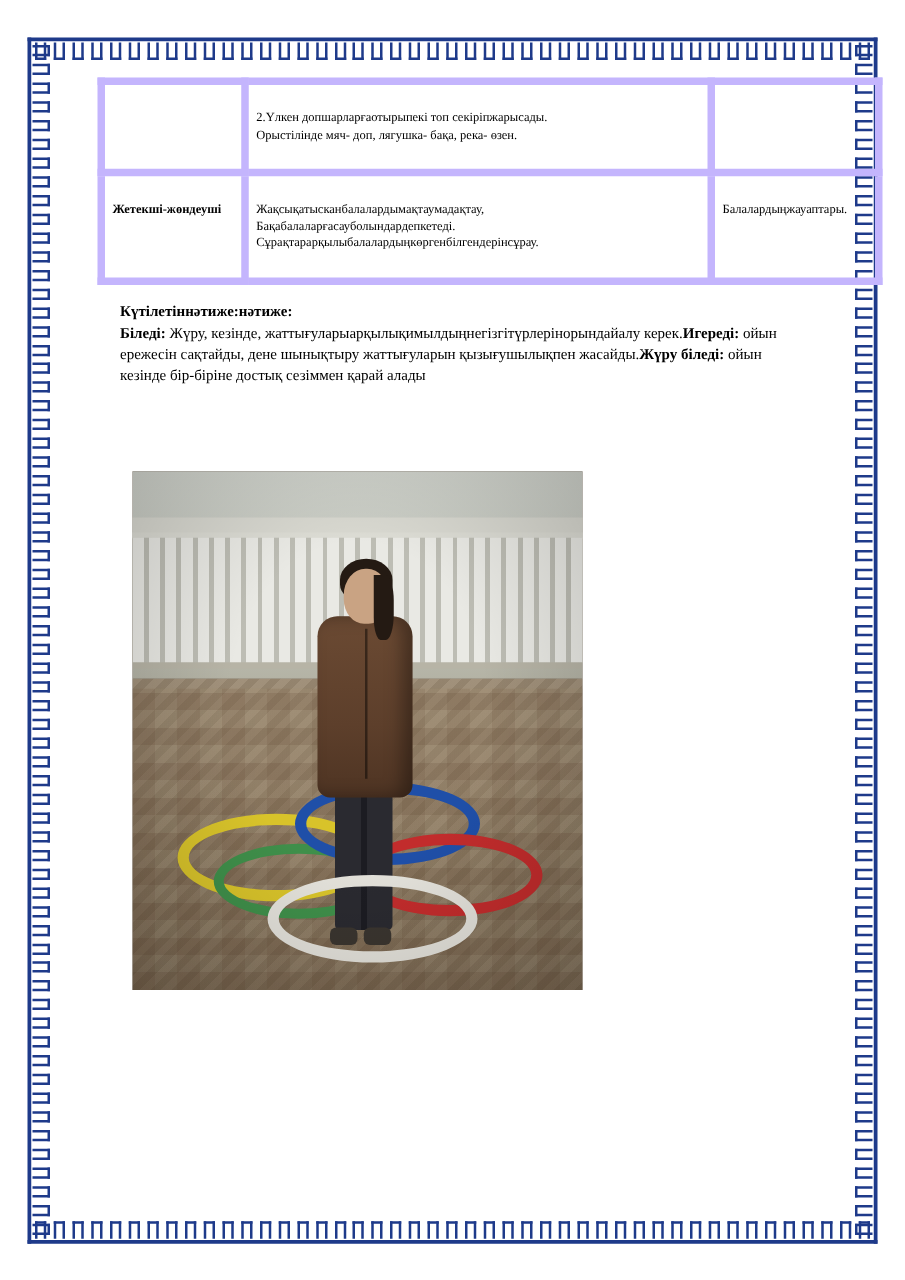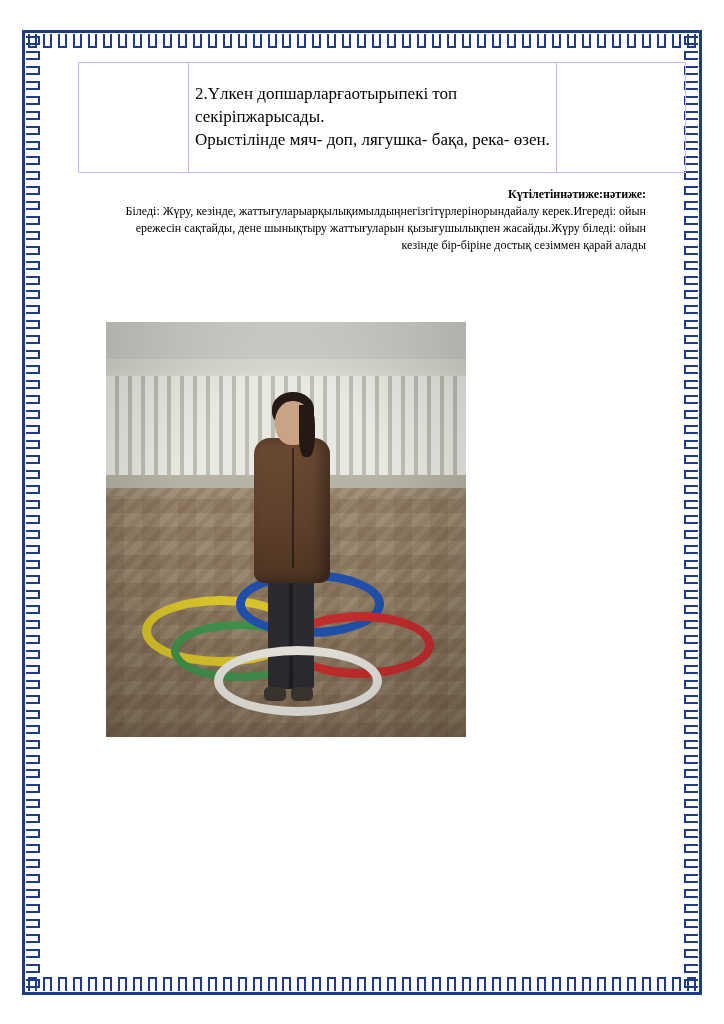--- a/index.html
+++ b/index.html
@@ -70,40 +70,40 @@
     top: 62px;
     width: 568px;
   }
 
   table.lesson-table {
     border-collapse: collapse;
     width: 100%;
     table-layout: fixed;
   }
   table.lesson-table td {
-    border: 1px solid #c4b5fd;
+    border: 6px solid #c4b5fd;
     vertical-align: top;
     padding: 20px 6px;
-    font-size: 17px;
+    font-size: 10px;
     line-height: 1.35;
   }
   .col-a { width: 97px; }
   .col-b { width: 355px; }
   .col-c { width: 116px; }
   .role-label { font-weight: bold; font-size: 11.5px; line-height: 1.35; }
 
   .outcomes {
     margin-top: 13px;
     font-size: 12px;
     line-height: 1.42;
     padding-left: 18px;
   }
   .outcomes .heading { font-weight: bold; }
-  .outcomes p { margin: 0; text-align: right; }
-  .outcomes .b { font-weight: normal; }
+  .outcomes p { margin: 0; }
+  .outcomes .b { font-weight: bold; }
 
   
   .photo-wrap {
     margin-top: 68px;
     margin-left: 28px;
     width: 360px;
     height: 415px;
     position: relative;
     overflow: hidden;
     background: #6d6257;
@@ -440,20 +440,27 @@
 
 <div class="content">
 
   <table class="lesson-table">
     <tbody>
       <tr>
         <td class="col-a"></td>
         <td class="col-b" style="white-space: pre-line;">2.Үлкен допшарларғаотырыпекі топ секіріпжарысады.
 Орыстілінде мяч- доп, лягушка- бақа, река- өзен.</td>
         <td class="col-c"></td>
+      </tr>
+      <tr>
+        <td class="col-a role-label">Жетекші-жөндеуші</td>
+        <td class="col-b" style="white-space: pre-line;">Жақсықатысканбалалардымақтаумадақтау,
+Бақабалаларғасауболындардепкетеді.
+Сұрақтарарқылыбалалардыңкөргенбілгендерінсұрау.</td>
+        <td class="col-c">Балалардыңжауаптары.</td>
       </tr>
     </tbody>
   </table>
 
   <div class="outcomes">
     <p class="heading">Күтілетіннәтиже:нәтиже:</p>
     <p>
       <span class="b">Біледі:</span><span> Жүру, кезінде, жаттығуларыарқылықимылдыңнегізгітүрлерінорындайалу керек.</span><span class="b">Игереді:</span><span> ойын ережесін сақтайды, дене шынықтыру жаттығуларын қызығушылықпен жасайды.</span><span class="b">Жүру біледі:</span><span> ойын кезінде бір-біріне достық сезіммен қарай алады</span>
     </p>
   </div>

